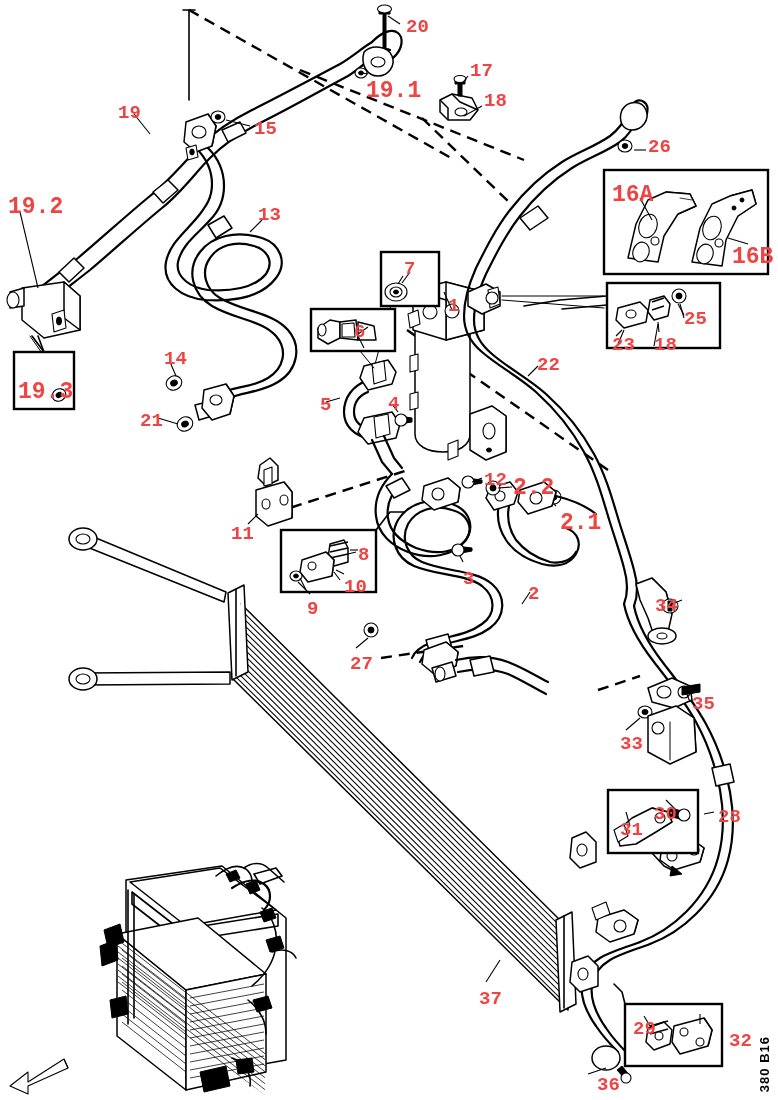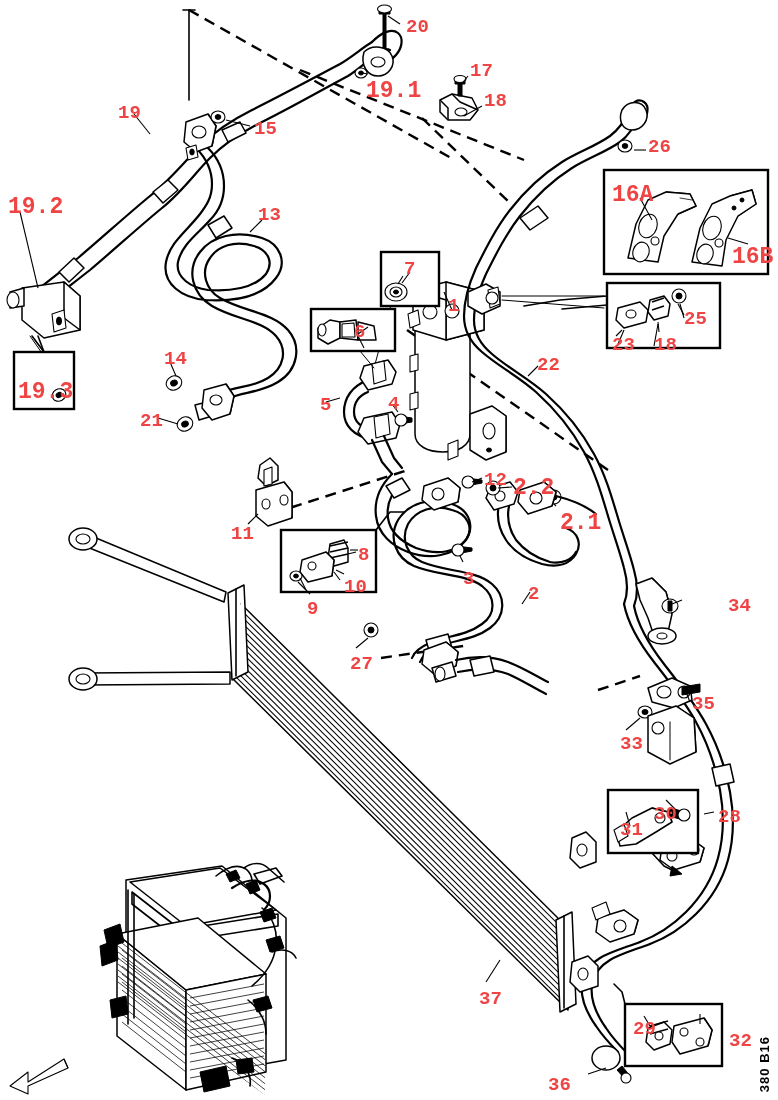--- a/index.html
+++ b/index.html
@@ -670,28 +670,28 @@
       <div class="lbl" style="left: 140px; top: 412px;">21</div>
       <div class="lbl" style="left: 484px; top: 471px;">12</div>
       <div class="lbl sm" style="left: 513px; top: 477px;">2.2</div>
       <div class="lbl sm" style="left: 560px; top: 512px;">2.1</div>
       <div class="lbl" style="left: 231px; top: 525px;">11</div>
       <div class="lbl" style="left: 358px; top: 546px;">8</div>
       <div class="lbl" style="left: 344px; top: 578px;">10</div>
       <div class="lbl" style="left: 307px; top: 600px;">9</div>
       <div class="lbl" style="left: 463px; top: 570px;">3</div>
       <div class="lbl" style="left: 528px; top: 585px;">2</div>
-      <div class="lbl" style="left: 728px; top: 597px; text-align: right;">34</div>
+      <div class="lbl" style="left: 655px; top: 597px; text-align: right;">34</div>
       <div class="lbl" style="left: 350px; top: 655px;">27</div>
       <div class="lbl" style="left: 692px; top: 695px;">35</div>
       <div class="lbl" style="left: 620px; top: 735px;">33</div>
       <div class="lbl" style="left: 718px; top: 808px;">28</div>
       <div class="lbl" style="left: 654px; top: 805px;">30</div>
       <div class="lbl" style="left: 620px; top: 821px;">31</div>
       <div class="lbl" style="left: 479px; top: 990px; text-align: right;">37</div>
       <div class="lbl" style="left: 633px; top: 1020px;">29</div>
       <div class="lbl" style="left: 697px; top: 1032px; padding-left: 32px;">32</div>
-      <div class="lbl" style="left: 548px; top: 1076px;">36</div>
+      <div class="lbl" style="left: 597px; top: 1076px;">36</div>
     </div>
 
 <div class="wm">380 B16</div>
 
 </div>
 
 </body></html>

